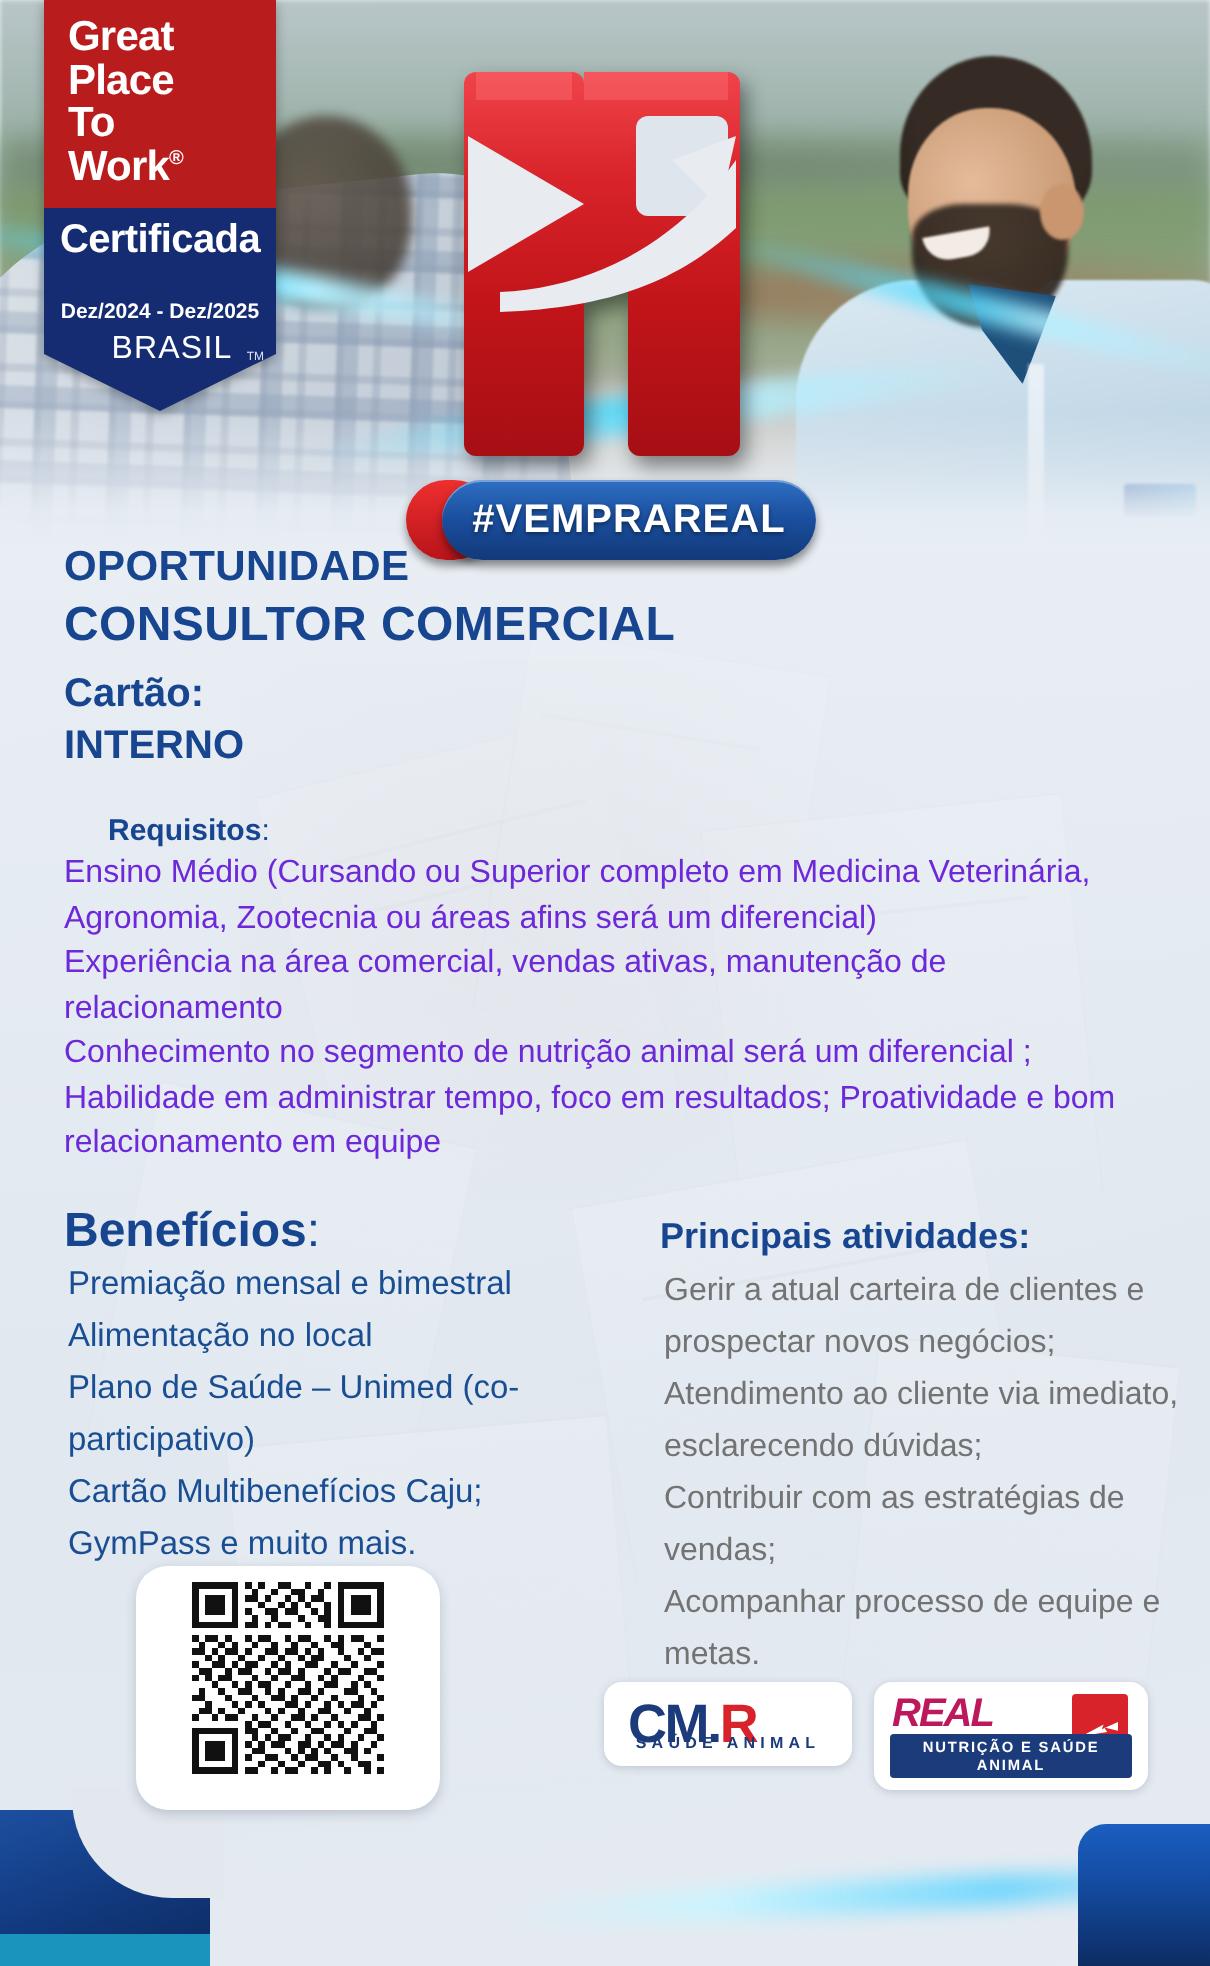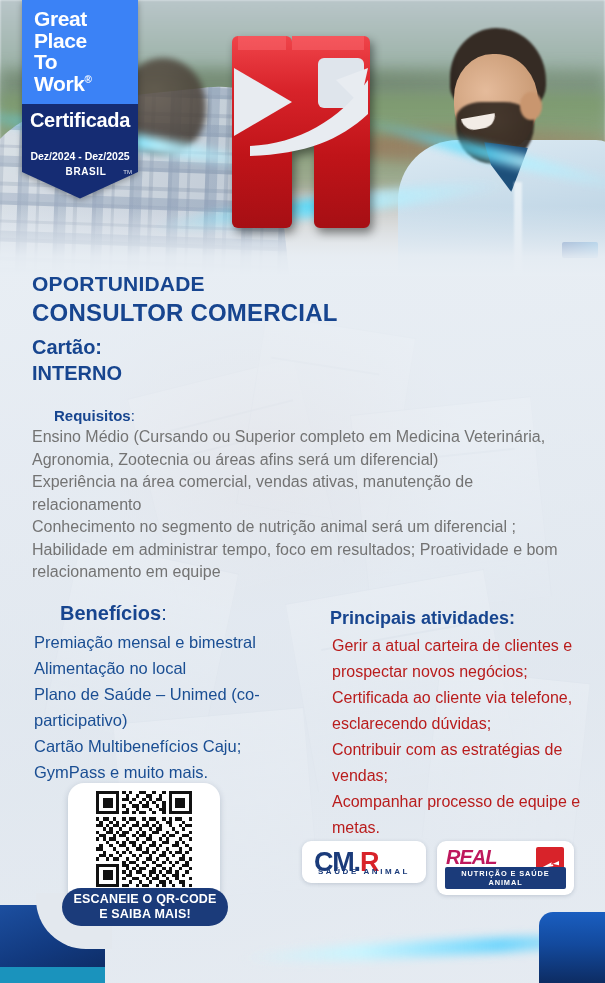--- a/index.html
+++ b/index.html
@@ -228,41 +228,41 @@
 
   
   .gptw {
     position: absolute;
     left: 22px; top: 0;
     width: 116px;
     z-index: 6;
     filter: drop-shadow(0 2px 3px rgba(0,0,0,.3));
   }
   .gptw-top {
-    background: #3b82f6;
+    background: #b91c1c;
     padding: 8px 0 9px 12px;
     color: #fff;
     font-weight: bold;
     font-size: 21px;
     line-height: 1.03;
     letter-spacing: -.4px;
   }
   .gptw-reg { font-size: 10px; vertical-align: super; }
   .gptw-bottom {
     background: #152c73;
     color: #fff;
     text-align: center;
     padding-top: 5px;
     clip-path: polygon(0 0, 100% 0, 100% 72%, 50% 100%, 0 72%);
     padding-bottom: 22px;
     position: relative;
   }
   .gptw-cert { font-size: 20px; font-weight: bold; letter-spacing: -.3px; }
   .gptw-dates { font-size: 10.5px; font-weight: bold; margin-top: 18px; }
-  .gptw-country { font-size: 10px; font-weight: bold; margin-top: 4px; letter-spacing: .6px; margin-left: 12px; }
+  .gptw-country { font-size: 16px; font-weight: normal; margin-top: 4px; letter-spacing: .6px; margin-left: 12px; }
   .gptw-tm {
     position: absolute; right: 6px; bottom: 24px;
     font-size: 6px; color: #dfe3ef;
   }
 
   
   .rlogo {
     position: absolute;
     left: 228px; top: 28px;
     width: 150px; height: 208px;
@@ -316,45 +316,45 @@
 
   .req-head {
     position: absolute; left: 32px; top: 407px;
     font-size: 15px; color: #17458f;
   }
   .req-head b { font-weight: bold; margin-left: 22px; }
   .req-body {
     position: absolute; left: 32px; top: 426px;
     width: 550px;
     font-size: 16px; line-height: 22.5px;
-    color: #737373;
+    color: #6d28d9;
   }
 
   .ben-head {
     position: absolute; left: 32px; top: 602px;
-    font-size: 20px; color: #17458f; margin-left: 28px;
+    font-size: 24px; color: #17458f;
   }
   .ben-head b { font-weight: bold; }
   .ben-body {
     position: absolute; left: 34px; top: 629px;
     width: 290px;
     font-size: 16.5px; line-height: 26px;
     color: #1a4e93;
   }
 
   .act-head {
     position: absolute; left: 330px; top: 608px;
     width: 262px; text-align: left;
     font-size: 18px; font-weight: bold; color: #17458f;
   }
   .act-body {
     position: absolute; left: 332px; top: 633px;
     width: 262px;
     font-size: 16px; line-height: 26px;
-    color: #b91c1c;
+    color: #737373;
   }
 
   
   .qr-card {
     position: absolute;
     left: 68px; top: 783px;
     width: 152px; height: 122px;
     background: #fff;
     border-radius: 16px;
     box-shadow: 0 2px 6px rgba(40,60,90,.22);
@@ -542,20 +542,24 @@
       <path d="M4 40 L64 76 L4 112 Z" fill="#ffffff" opacity="0"></path>
       <path d="M6 40 L64 74 L6 108 Z" fill="#e8ecf1"></path>
       <path d="M96 30 h34 a6 6 0 0 1 6 6 v38 a6 6 0 0 1 -6 6 h-34 a6 6 0 0 1 -6 -6 v-38 a6 6 0 0 1 6 -6 z" fill="#dfe5ec"></path>
       <path d="M22 118 C70 116 112 92 140 52 L140 86 C112 112 78 126 22 128 Z" fill="#e8ecf1"></path>
       <path d="M108 52 L140 40 L132 76 Z" fill="#e8ecf1"></path>
       <path d="M10 8 h48 v14 h-48 z" fill="#ff7b80" opacity=".35"></path>
       <path d="M64 8 h72 v14 h-72 z" fill="#ff7b80" opacity=".35"></path>
     </svg>
   </div>
 
+  <div class="vempra">
+    <div class="vempra-red"></div>
+    <div class="vempra-blue">#VEMPRAREAL</div>
+  </div>
 
   <div class="content">
 
     <div class="opportunity">OPORTUNIDADE</div>
     <div class="role">CONSULTOR COMERCIAL</div>
     <div class="atuacao-label">Cartão:</div>
     <div class="atuacao-value">INTERNO</div>
 
     <div class="req-head">
       <b>Requisitos</b><span>:</span>
@@ -574,21 +578,21 @@
       <div>Premiação mensal e bimestral</div>
       <div>Alimentação no local</div>
       <div>Plano de Saúde – Unimed (co-participativo)</div>
       <div>Cartão Multibenefícios Caju;</div>
       <div>GymPass e muito mais.</div>
     </div>
 
     <div class="act-head">Principais atividades:</div>
     <div class="act-body">
       <div>Gerir a atual carteira de clientes e prospectar novos negócios;</div>
-      <div>Certificada ao cliente via telefone, esclarecendo dúvidas;</div>
+      <div>Atendimento ao cliente via imediato, esclarecendo dúvidas;</div>
       <div>Contribuir com as estratégias de vendas;</div>
       <div>Acompanhar processo de equipe e metas.</div>
     </div>
   </div>
 
   <div class="qr-card">
     <svg class="qr-img" viewBox="0 0 29 29" shape-rendering="crispEdges">
       <rect width="29" height="29" fill="#fff"></rect>
       <g fill="#111">
         <rect x="0" y="0" width="7" height="1"></rect>
@@ -818,24 +822,20 @@
           <rect x="12" y="28" width="1" height="1"></rect>
           <rect x="14" y="28" width="2" height="1"></rect>
           <rect x="18" y="28" width="1" height="1"></rect>
           <rect x="20" y="28" width="1" height="1"></rect>
           <rect x="23" y="28" width="1" height="1"></rect>
           <rect x="26" y="28" width="1" height="1"></rect>
           <rect x="28" y="28" width="1" height="1"></rect>
       </g>
     </svg>
   </div>
-  <div class="qr-cta">
-    <span>ESCANEIE O QR-CODE</span>
-    <span>E SAIBA MAIS!</span>
-  </div>
 
   <div class="brand brand-cmr">
     <div class="cmr-wordmark"><span>CM</span><span>.</span><span class="r-red">R</span></div>
     <div class="cmr-sub">SAÚDE ANIMAL</div>
   </div>
 
   <div class="brand brand-real">
     <div class="real-wordmark">REAL</div>
     <div class="real-mark"></div>
     <div class="real-sub">NUTRIÇÃO E SAÚDE ANIMAL</div>

